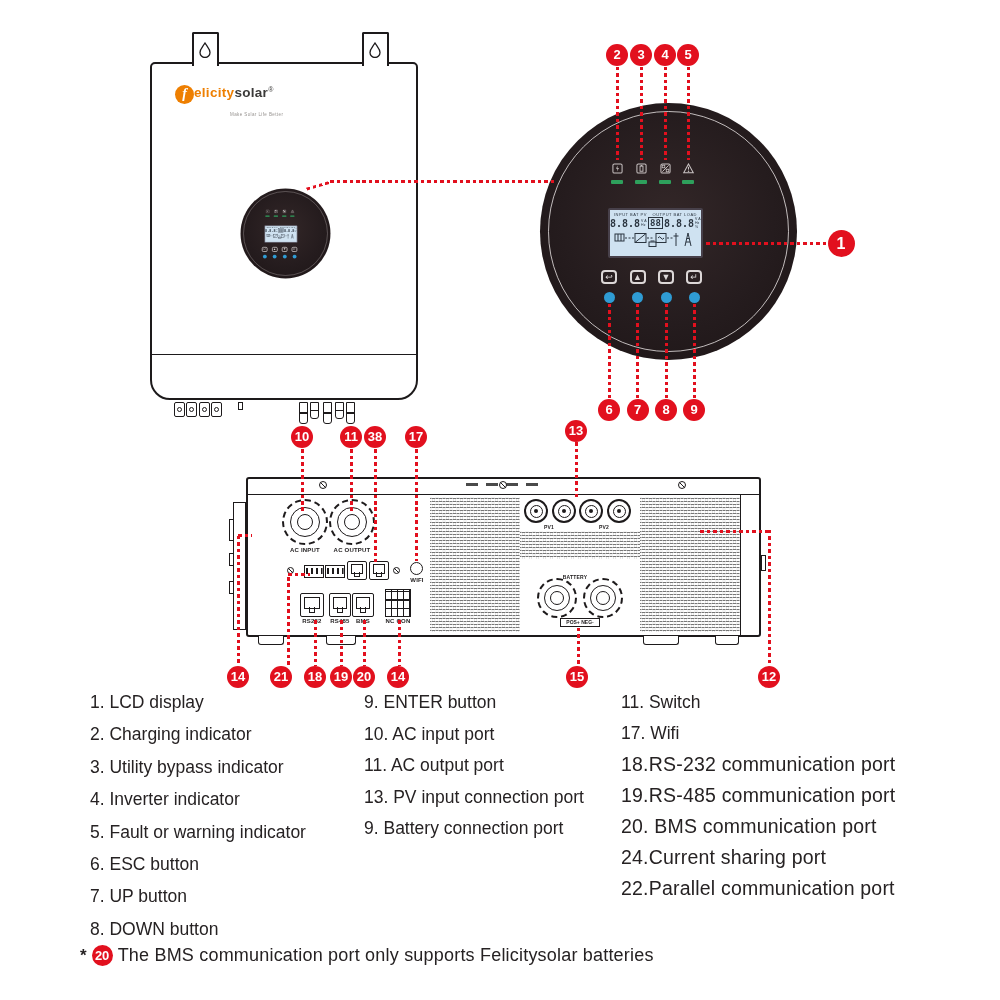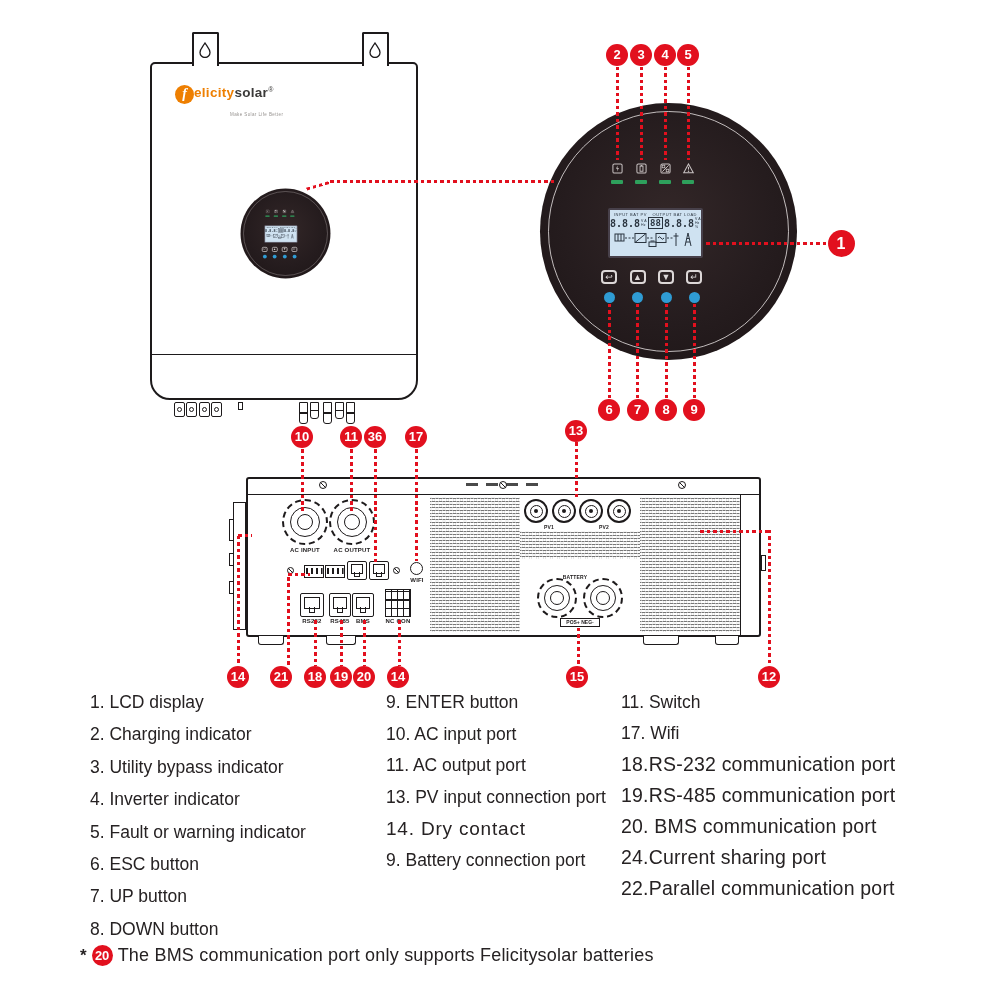--- a/index.html
+++ b/index.html
@@ -430,21 +430,21 @@
   <div class="co" style="left:606px;top:44px">2</div>
   <div class="co" style="left:630px;top:44px">3</div>
   <div class="co" style="left:654px;top:44px">4</div>
   <div class="co" style="left:677px;top:44px">5</div>
   <div class="co" style="left:598px;top:399px">6</div>
   <div class="co" style="left:626.5px;top:399px">7</div>
   <div class="co" style="left:655px;top:399px">8</div>
   <div class="co" style="left:683px;top:399px">9</div>
   <div class="co" style="left:291px;top:426px">10</div>
   <div class="co" style="left:340px;top:426px">11</div>
-  <div class="co" style="left:364px;top:426px">36</div>
+  <div class="co" style="left:364px;top:426px">38</div>
   <div class="co" style="left:405px;top:426px">17</div>
   <div class="co" style="left:565px;top:420px">13</div>
   <div class="co" style="left:227px;top:666px">14</div>
   <div class="co" style="left:270px;top:666px">21</div>
   <div class="co" style="left:304px;top:666px">18</div>
   <div class="co" style="left:330px;top:666px">19</div>
   <div class="co" style="left:353px;top:666px">20</div>
   <div class="co" style="left:387px;top:666px">14</div>
   <div class="co" style="left:566px;top:666px">15</div>
   <div class="co" style="left:758px;top:666px">12</div>
@@ -452,26 +452,25 @@
   <div class="legend-col col1" style="left:90px;top:686px">
     <div>1. LCD display</div>
     <div>2. Charging indicator</div>
     <div>3. Utility bypass indicator</div>
     <div>4. Inverter indicator</div>
     <div>5. Fault or warning indicator</div>
     <div>6. ESC button</div>
     <div>7. UP button</div>
     <div>8. DOWN button</div>
   </div>
-  <div class="legend-col col2" style="left:386px;top:687px">
+  <div class="legend-col col2" style="left:364px;top:687px">
     <div>9. ENTER button</div>
     <div>10. AC input port</div>
     <div>11. AC output port</div>
     <div>13. PV input connection port</div>
-    <div class="sp">14. Dry contact</div>
     <div>9. Battery connection port</div>
   </div>
   <div class="legend-col col3" style="left:621px;top:687px">
     <div>11. Switch</div>
     <div>17. Wifi</div>
     <div class="lg">18.RS-232 communication port</div>
     <div class="lg">19.RS-485 communication port</div>
     <div class="lg">20. BMS communication port</div>
     <div class="lg">24.Current sharing port</div>
     <div class="lg">22.Parallel communication port</div>

